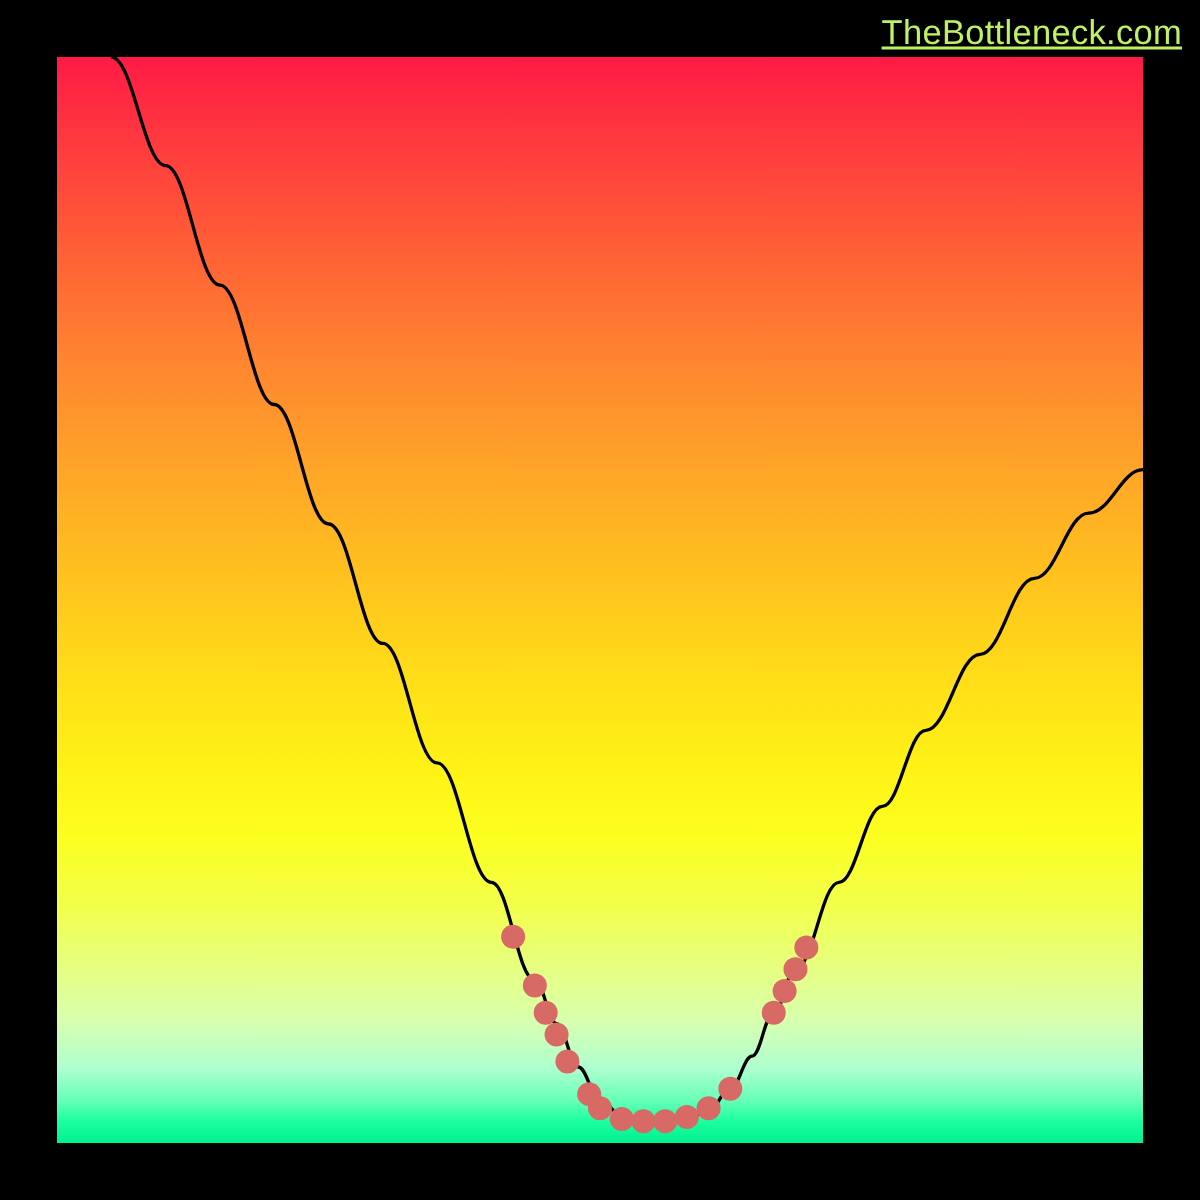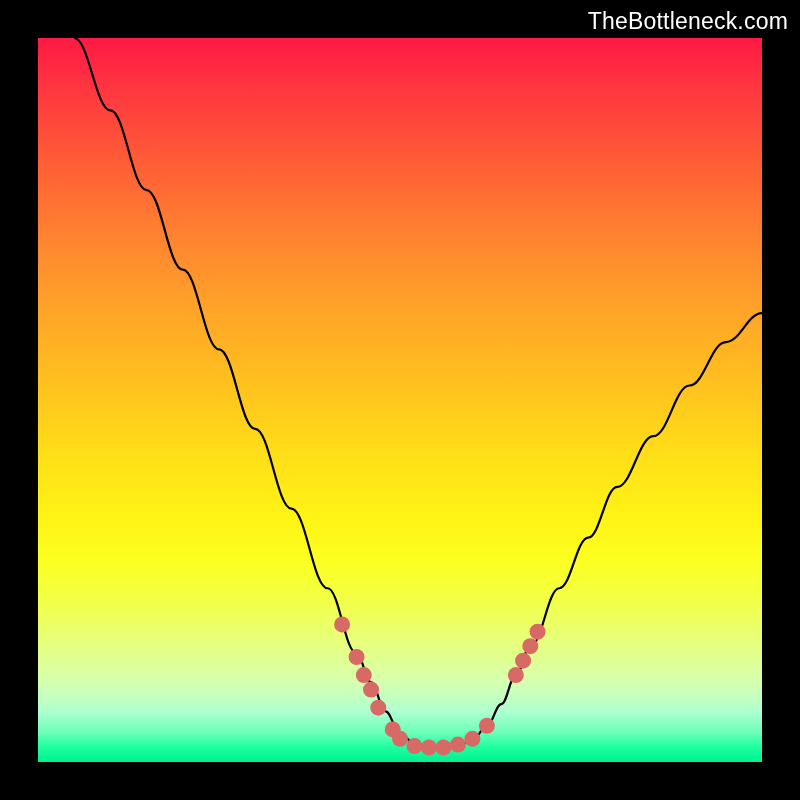--- a/index.html
+++ b/index.html
@@ -8,25 +8,26 @@
     height: 800px;
     background: #000;
     position: relative;
     overflow: hidden;
     font-family: Arial, sans-serif;
   }
   .watermark {
     position: absolute;
     top: 8px;
     right: 12px;
-    color: #ffffff;
+    color: #bef264;
     font-size: 23px;
     font-weight: 500;
     z-index: 10;
     letter-spacing: 0.2px;
+    text-decoration: underline;
   }
   .plot-area {
     position: absolute;
     top: 38px;
     left: 38px;
     width: 724px;
     height: 724px;
     overflow: hidden;
   }
   .gradient-bg {

